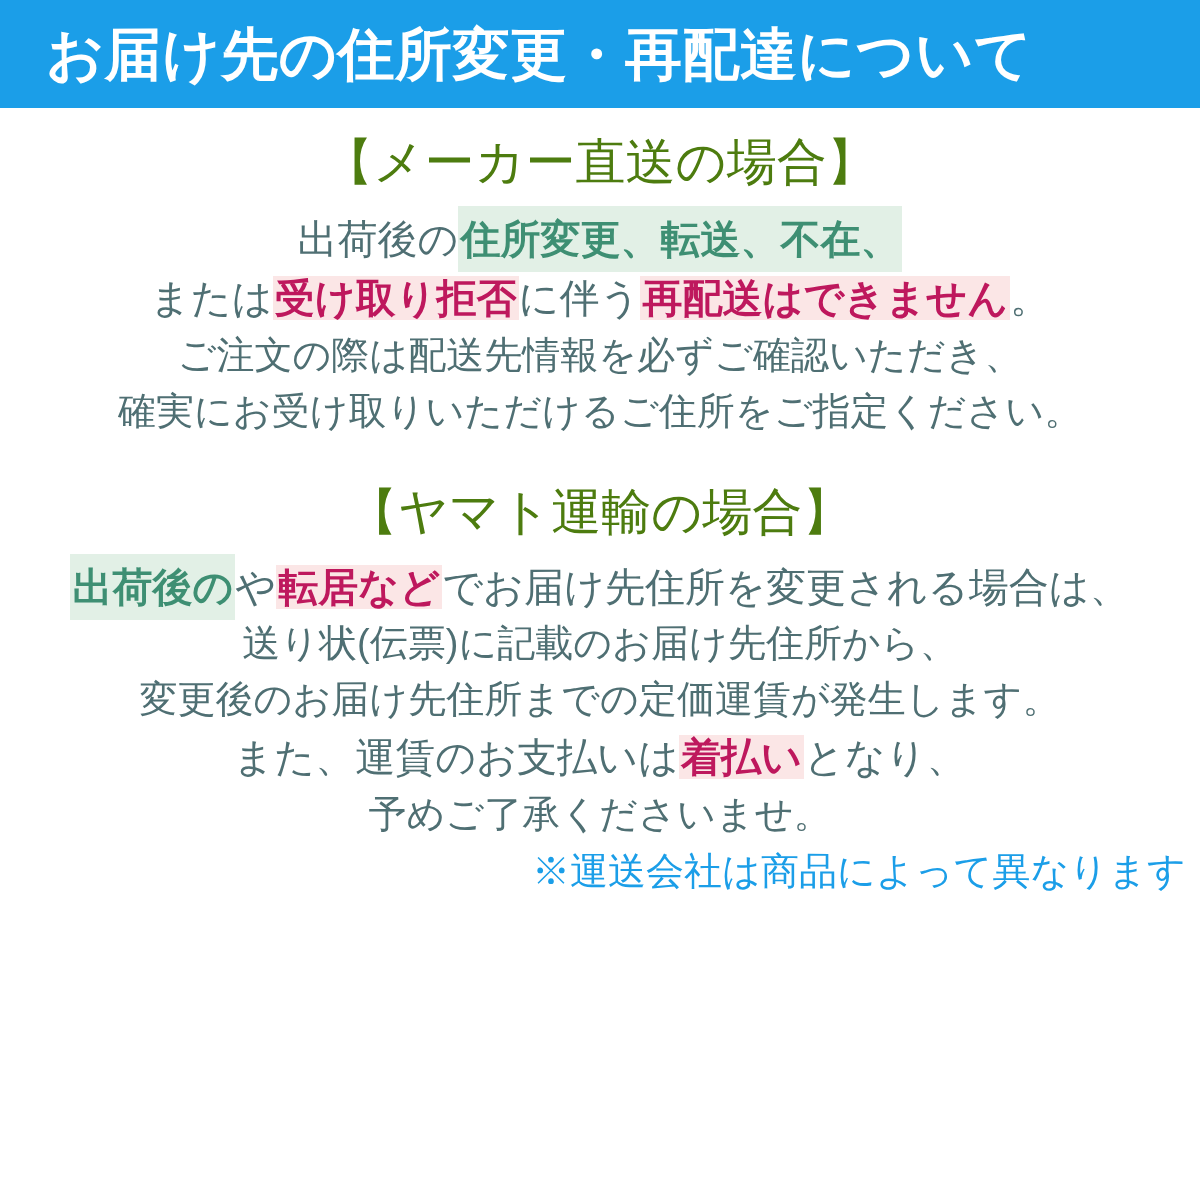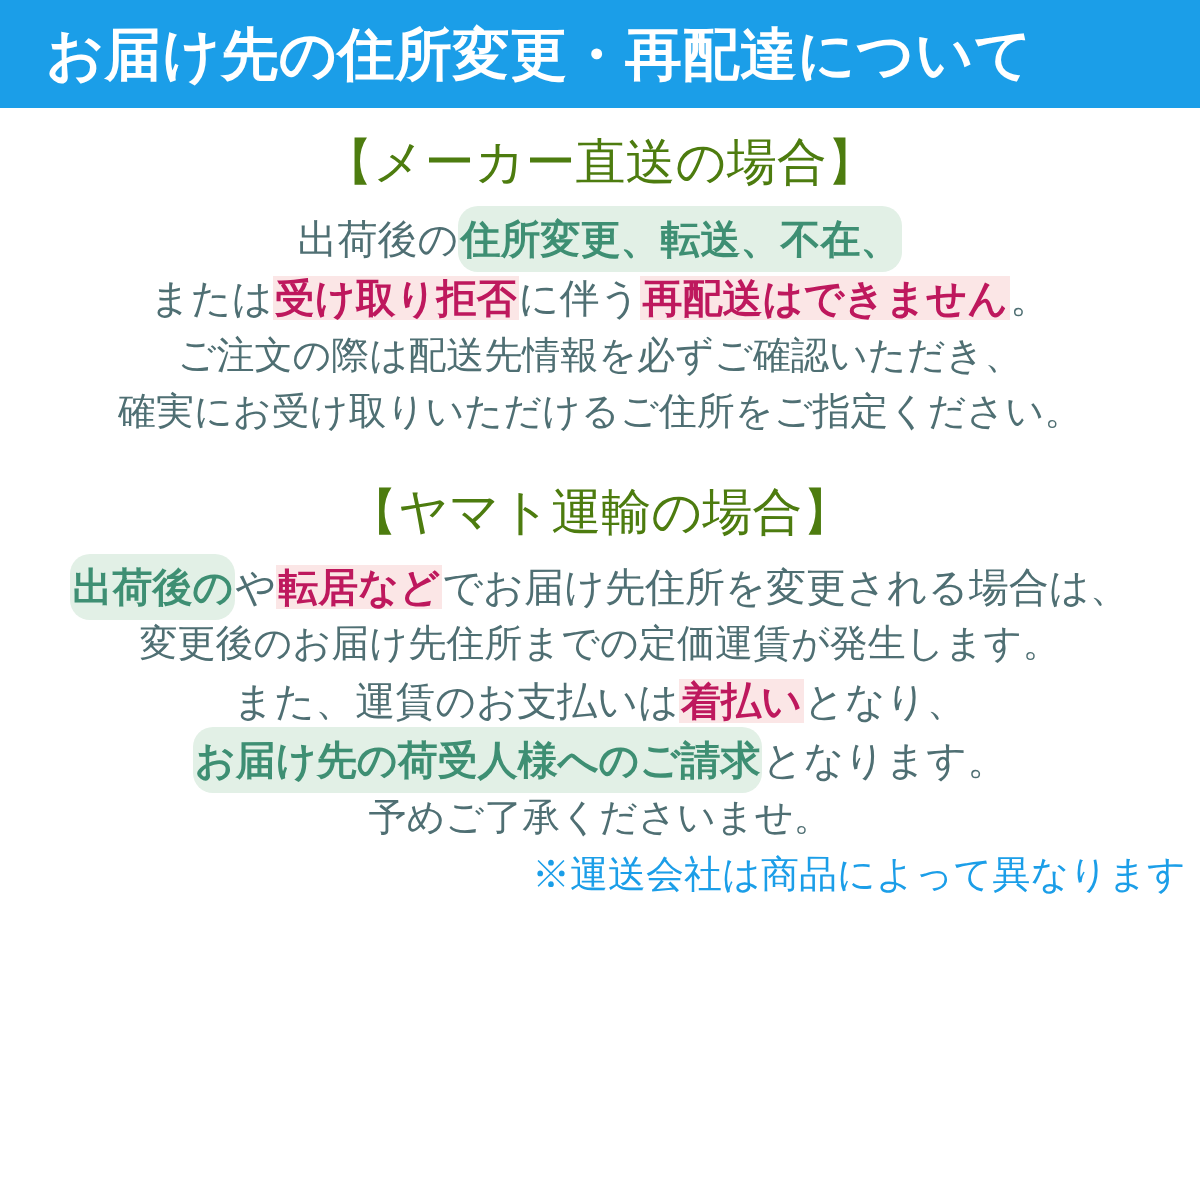--- a/index.html
+++ b/index.html
@@ -60,21 +60,20 @@
     padding: 1px 0;
   }
   .line.small {
     font-size: 38px;
   }
   .hl-green {
     background: #e2f0e6;
     color: #3e8f73;
     font-weight: 700;
     padding: 11px 2px;
-    border-radius: 20px;
   }
   .hl-pink-green-text {
     background: #fbe6e6;
     color: #be185d;
     font-weight: 700;
     padding: 0 2px;
   }
   .note-blue {
     color: #1b9ee8;
     font-size: 38px;
@@ -110,28 +109,26 @@
 
     <p class="line small">ご注文の際は配送先情報を必ずご確認いただき、</p>
     <p class="line small">確実にお受け取りいただけるご住所をご指定ください。</p>
 
     <div class="section-heading second">【ヤマト運輸の場合】</div>
 
     <p class="line">
       <span class="hl-green">出荷後の</span><span class="plain">や</span><span class="hl-pink-green-text">転居など</span><span class="plain">でお届け先住所を変更される場合は、</span>
     </p>
 
+    <p class="line small">送り状(伝票)に記載のお届け先住所から、</p>
     <p class="line small">変更後のお届け先住所までの定価運賃が発生します。</p>
 
     <p class="line">
       <span class="plain">また、運賃のお支払いは</span><span class="hl-pink-green-text">着払い</span><span class="plain">となり、</span>
     </p>
 
-    <p class="line">
-      <span class="hl-green">お届け先の荷受人様へのご請求</span><span class="plain">となります。</span>
-    </p>
 
     <p class="line small">予めご了承くださいませ。</p>
 
     <p class="note-blue">※運送会社は商品によって異なります</p>
 
   </div>
 </div>
 
 </body></html>

